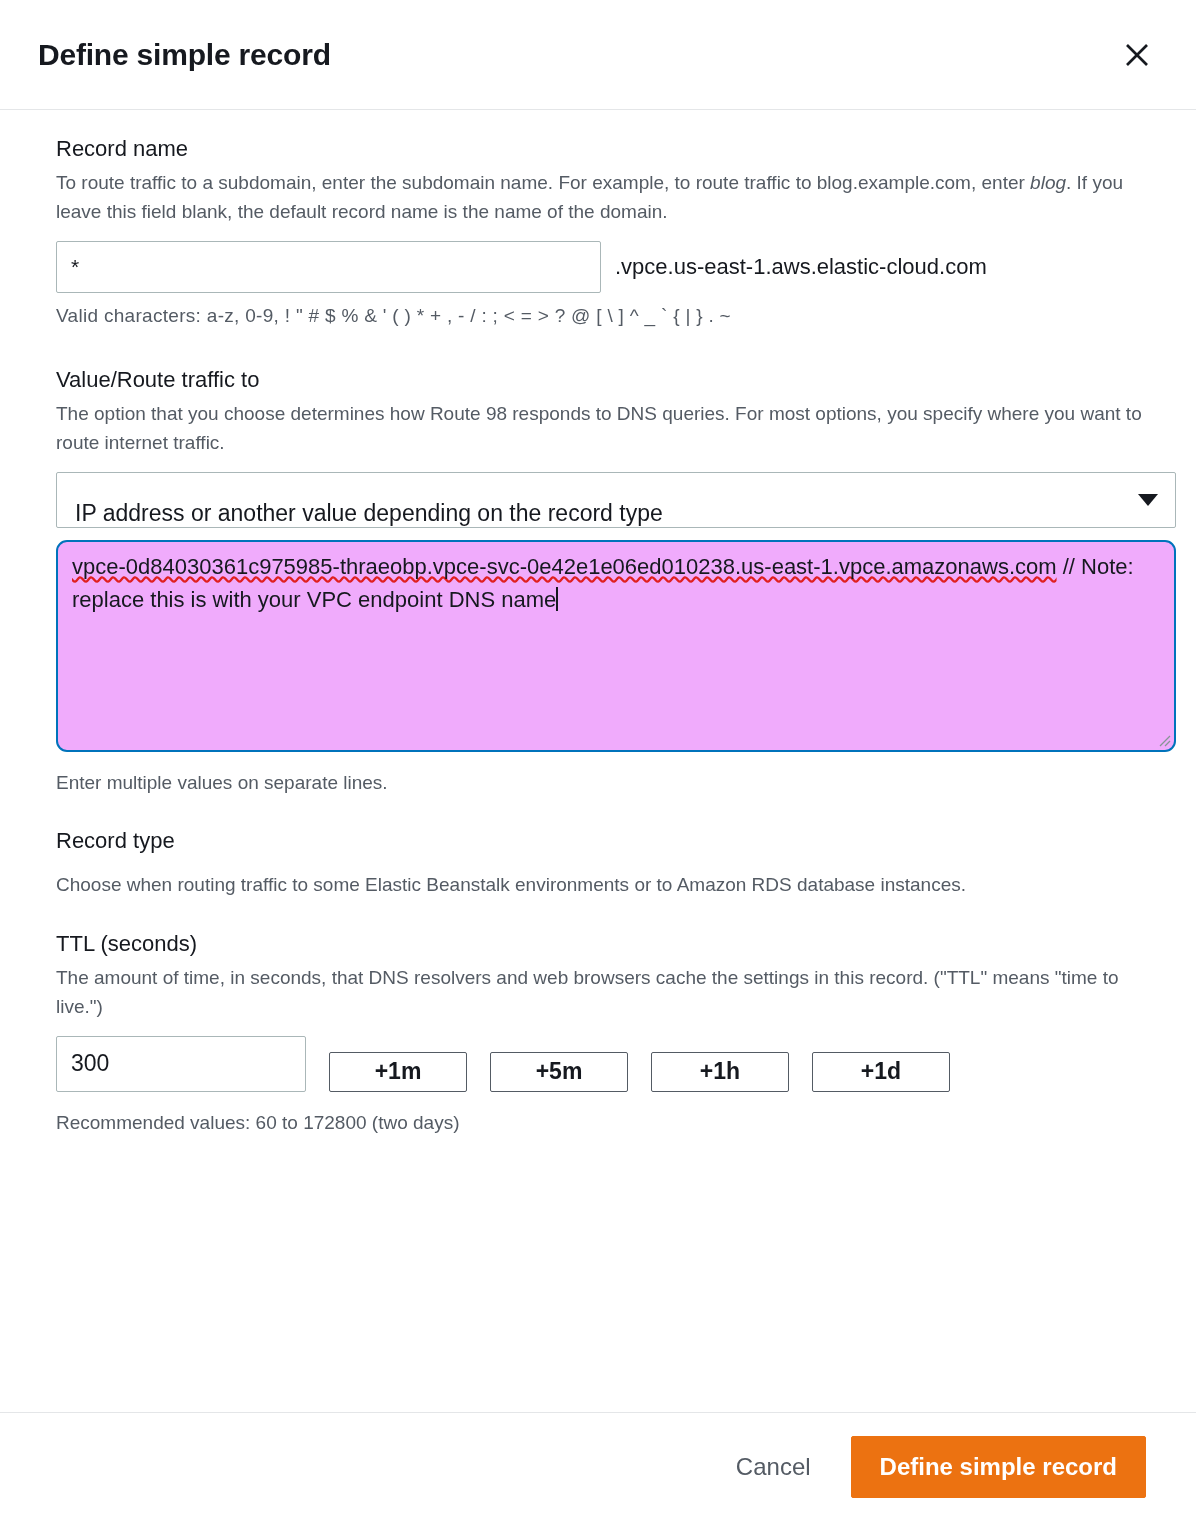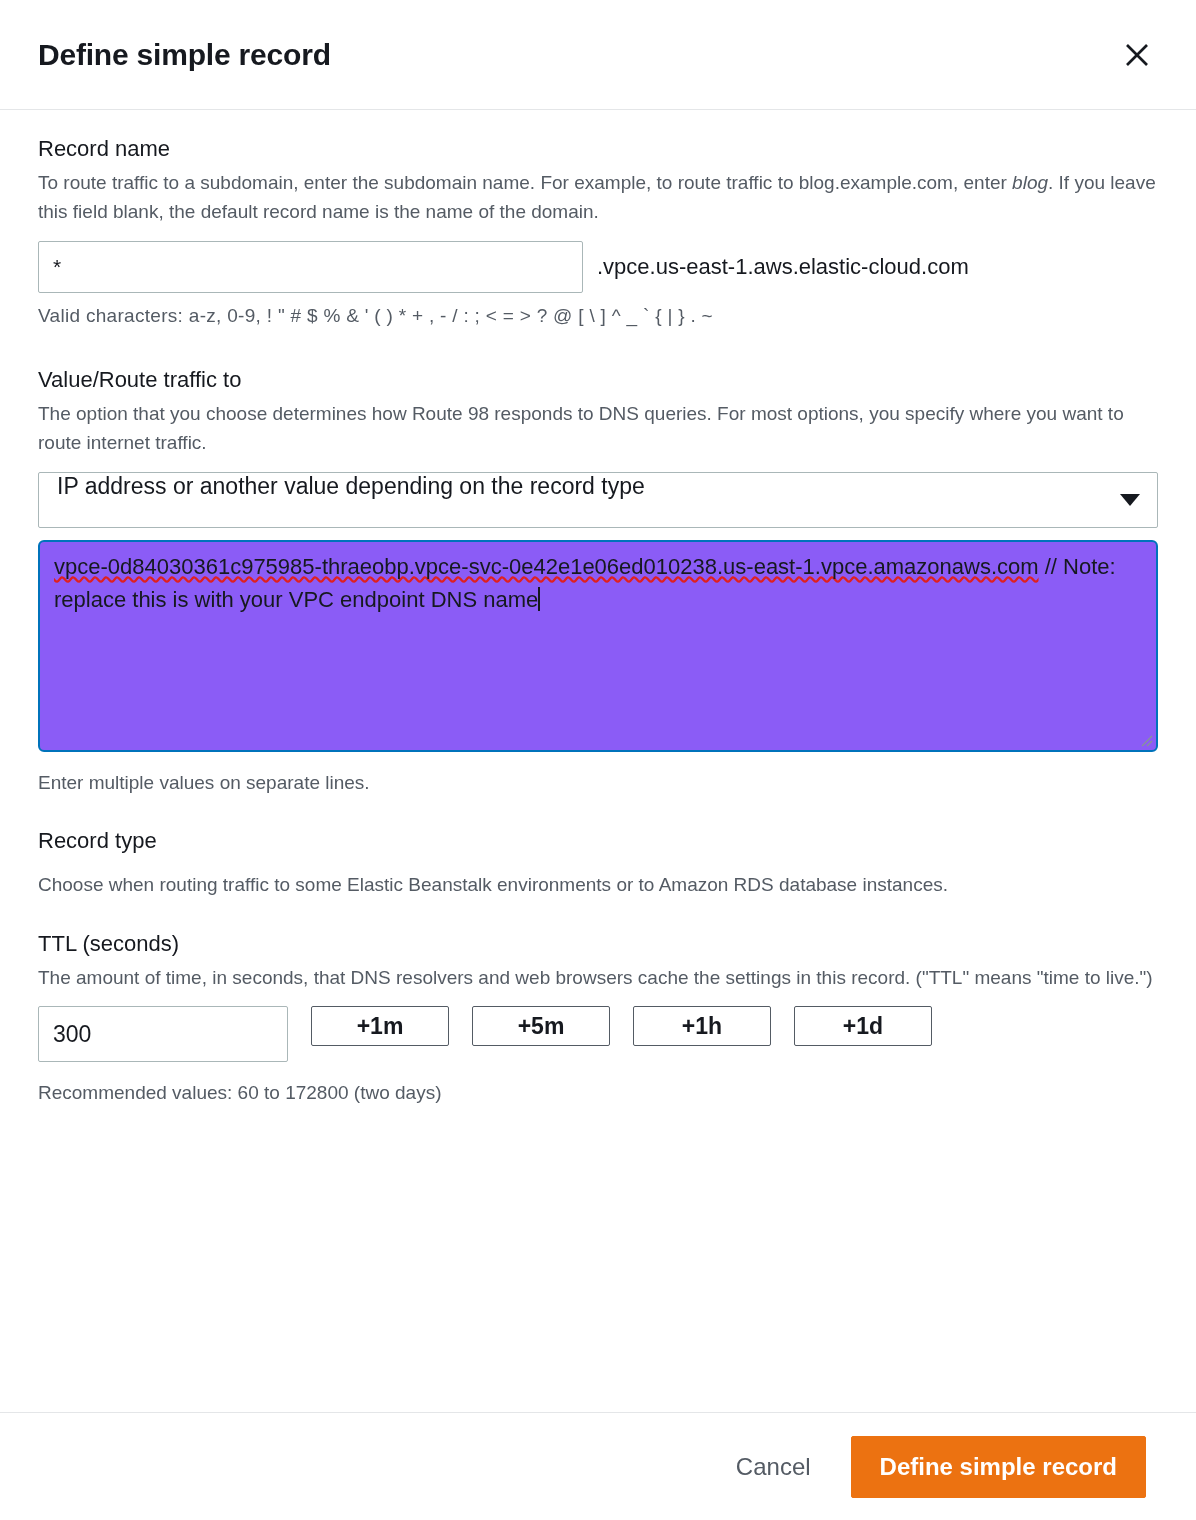--- a/index.html
+++ b/index.html
@@ -44,21 +44,21 @@
     cursor: pointer;
     background: none;
     border: none;
     padding: 0;
   }
   .close-btn svg { display: block; }
 
   
   .modal-body {
     flex: 1 1 auto;
-    padding: 26px 38px 0 38px;
+    padding: 26px 38px 0 56px;
     overflow: hidden;
   }
   .field-group { margin-bottom: 10px; }
   .field-label {
     font-size: 22px;
     color: #16191f;
     margin-bottom: 6px;
     font-weight: 400;
   }
   .field-desc {
@@ -111,21 +111,21 @@
     width: 1120px;
     height: 56px;
   }
   .select-box {
     width: 100%;
     height: 56px;
     border: 1px solid #aab7b8;
     border-radius: 2px;
     background: #ffffff;
     display: flex;
-    align-items: flex-start;
+    align-items: flex-end;
     padding: 0 18px;
     font-size: 23px;
     color: #16191f;
     cursor: pointer;
   }
   .caret {
     position: absolute;
     right: 18px;
     top: 50%;
     transform: translateY(-50%);
@@ -138,22 +138,22 @@
   .textarea-underline {
     text-decoration: underline;
     text-decoration-style: wavy;
     text-decoration-color: #e02020;
     text-decoration-skip-ink: none;
   }
   .fake-textarea {
     width: 1120px;
     min-height: 212px;
     border: 2px solid #0073bb;
-    border-radius: 6px;
-    background: #8b5cf6;
+    border-radius: 11px;
+    background: #f0abfc;
     font-size: 22px;
     color: #16191f;
     padding: 8px 14px 14px 14px;
     line-height: 1.5;
     margin-top: 12px;
     position: relative;
     word-break: break-word;
   }
   .caret-bar {
     display: inline-block;
@@ -166,21 +166,21 @@
     position: absolute;
     right: 3px;
     bottom: 3px;
     width: 14px;
     height: 14px;
   }
 
   
   .ttl-row {
     display: flex;
-    align-items: flex-start;
+    align-items: flex-end;
     gap: 23px;
     margin-top: 4px;
   }
   .ttl-input {
     width: 250px;
     height: 56px;
     border: 1px solid #aab7b8;
     border-radius: 2px;
     font-size: 23px;
     font-family: "Liberation Sans", sans-serif;

